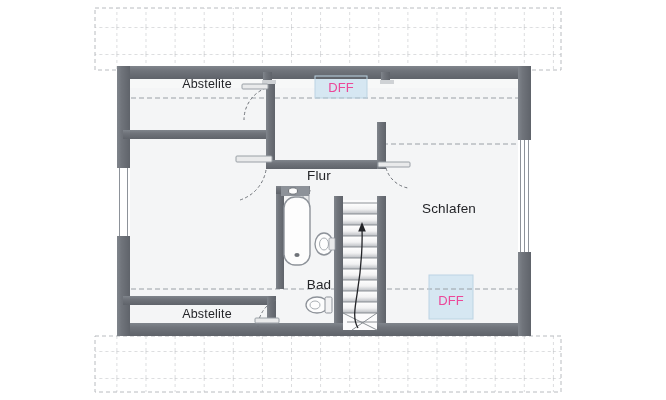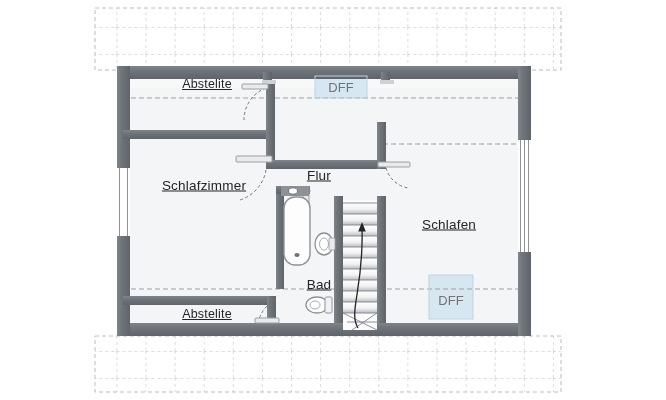--- a/index.html
+++ b/index.html
@@ -27,29 +27,28 @@
     height: 400px;
     display: block;
   }
   .room-label {
     position: absolute;
     font-family: "Liberation Sans", sans-serif;
     color: #232428;
     white-space: nowrap;
     transform: translate(-50%, -50%);
     letter-spacing: 0.2px;
-    text-decoration: underline;
   }
   .room-label.sz { font-size: 13.5px; }
   .room-label.sm { font-size: 12.5px; }
   .dff-label {
     position: absolute;
     font-family: "Liberation Sans", sans-serif;
     font-size: 13px;
-    color: #737373;
+    color: #ec4899;
     transform: translate(-50%, -50%);
     white-space: nowrap;
   }
 </style>
 </head>
 <body>
 
 <div id="plan-root">
 
   <svg id="plan-svg" viewBox="0 0 666 400">
@@ -234,25 +233,24 @@
 
     <g fill="none" stroke="#bcd4e3" stroke-width="1">
       <rect x="315" y="76" width="52" height="22"></rect>
       <rect x="429" y="275" width="44" height="44"></rect>
     </g>
 
   </svg>
 
   <div class="room-label sm" style="left:207px; top:84px;">Abstelite</div>
 
-  <div class="room-label sz" style="left:204px; top:185px;">Schlafzimmer</div>
 
   <div class="room-label sz" style="left:319px; top:175px;">Flur</div>
 
-  <div class="room-label sz" style="left:449px; top:224px;">Schlafen</div>
+  <div class="room-label sz" style="left:449px; top:208px;">Schlafen</div>
 
   <div class="room-label sz" style="left:319px; top:284px;">Bad</div>
 
   <div class="room-label sm" style="left:207px; top:314px;">Abstelite</div>
 
   <div class="dff-label" style="left:341px; top:87px;">DFF</div>
 
   <div class="dff-label" style="left:451px; top:300px;">DFF</div>
 
 </div>

